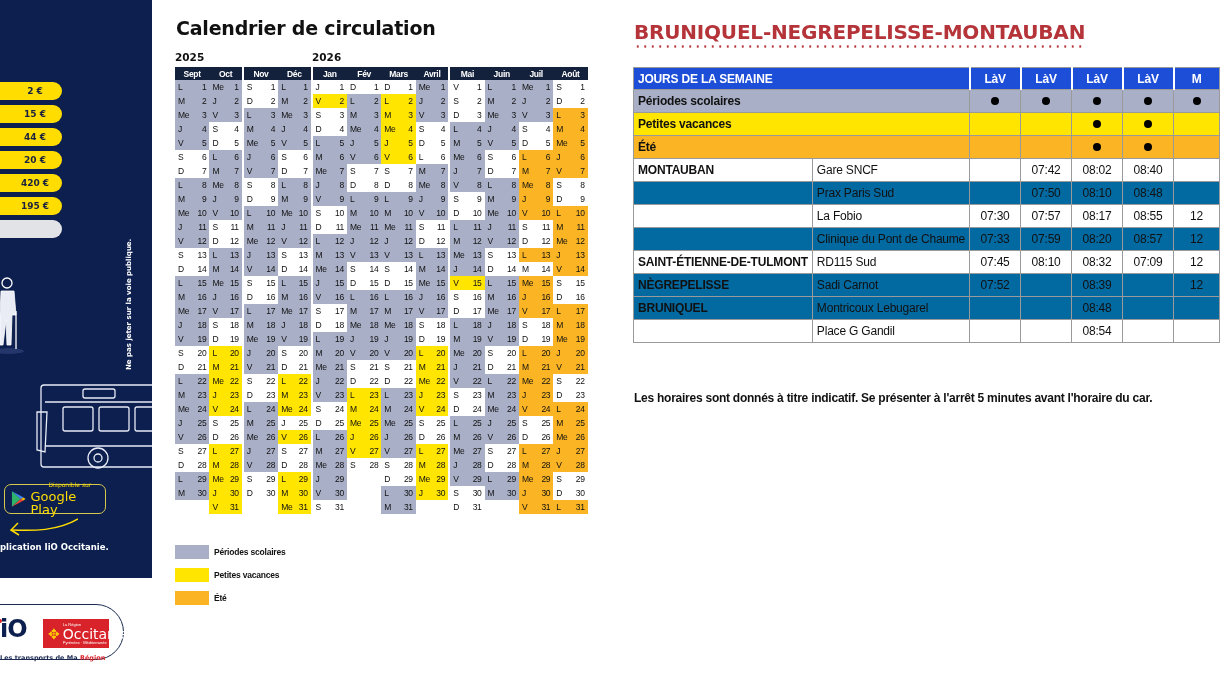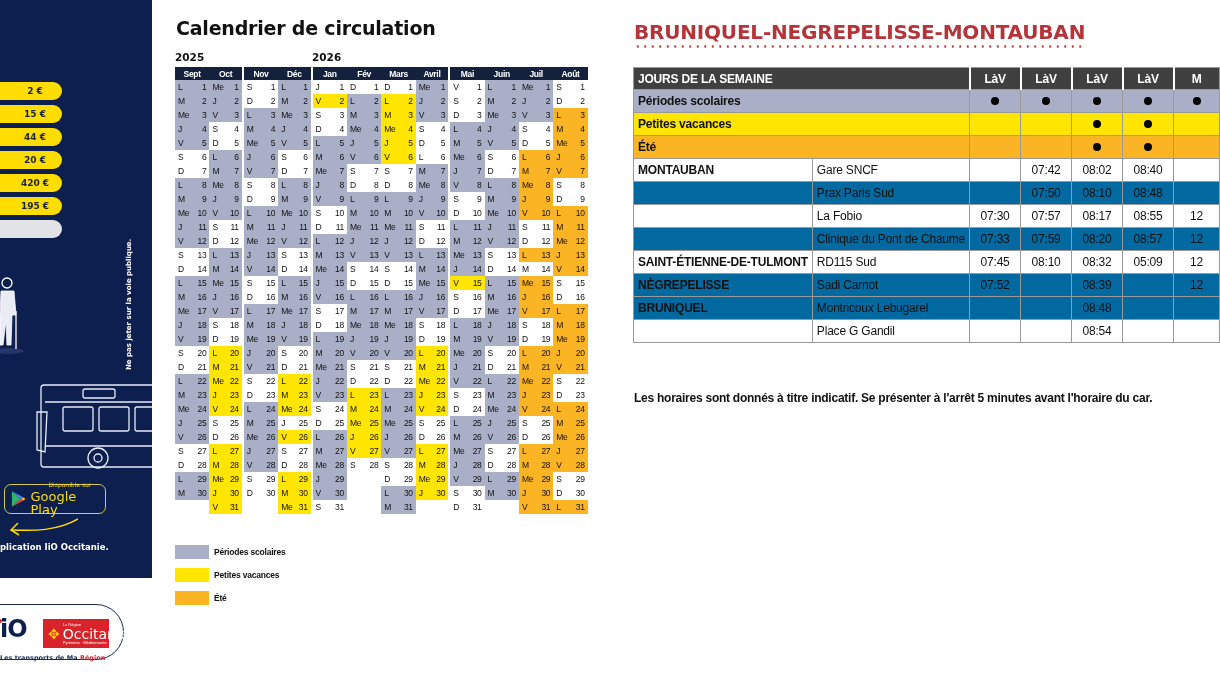--- a/index.html
+++ b/index.html
@@ -60,21 +60,21 @@
   .legend-row { display: flex; align-items: center; height: 14px; margin-bottom: 9px; }
   .legend-swatch { width: 34px; height: 14px; margin-right: 5px; }
   .legend-label { font-size: 8.5px; font-weight: bold; color: #111; letter-spacing: -0.2px; }
 
   
   .route-title { position: absolute; left: 634px; top: 20px; font-family: "DejaVu Sans", sans-serif; font-weight: bold; font-size: 20px; color: #b5343a; letter-spacing: -0.2px; white-space: nowrap; }
   .route-dots { position: absolute; left: 634px; top: 45px; width: 452px; height: 3px;
     background-image: radial-gradient(circle, #b5343a 1px, transparent 1.3px); background-size: 7.5px 3px; }
   .timetable { position: absolute; left: 633px; top: 67px; border-collapse: collapse; table-layout: fixed; }
   .timetable td { border: 1px solid #9a9a9a; height: 23px; font-size: 12px; padding: 0 4px; white-space: nowrap; overflow: hidden; letter-spacing: -0.2px; }
-  .timetable tr.head td { background: #404040; color: #fff; font-weight: bold; height: 22px; margin-left: 48px; }
+  .timetable tr.head td { background: #1d4ed8; color: #fff; font-weight: bold; height: 22px; margin-left: 48px; }
   .timetable tr.sco td { background: #a9afc6; }
   .timetable tr.pv td { background: #ffe500; }
   .timetable tr.ete td { background: #fbb524; }
   .timetable tr.periode td { font-weight: bold; height: 23px; }
   .timetable tr.stop td { background: #fff; }
   .timetable tr.stop.alt td { background: #0369a1; }
   .timetable td.c { text-align: center; }
   .timetable td.city { font-weight: bold; }
   .timetable td.time { text-align: center; }
   .dot { display: inline-block; width: 8px; height: 8px; border-radius: 50%; background: #000; }
@@ -1756,21 +1756,21 @@
         <td class="time">08:20</td>
         <td class="time">08:57</td>
         <td class="time">12</td>
       </tr>
       <tr class="stop">
         <td class="city">SAINT-ÉTIENNE-DE-TULMONT</td>
         <td>RD115 Sud</td>
         <td class="time">07:45</td>
         <td class="time">08:10</td>
         <td class="time">08:32</td>
-        <td class="time">05:09</td>
+        <td class="time">07:09</td>
         <td class="time">12</td>
       </tr>
       <tr class="stop alt">
         <td class="city">NÈGREPELISSE</td>
         <td>Sadi Carnot</td>
         <td class="time">07:52</td>
         <td class="time"></td>
         <td class="time">08:39</td>
         <td class="time"></td>
         <td class="time">12</td>

